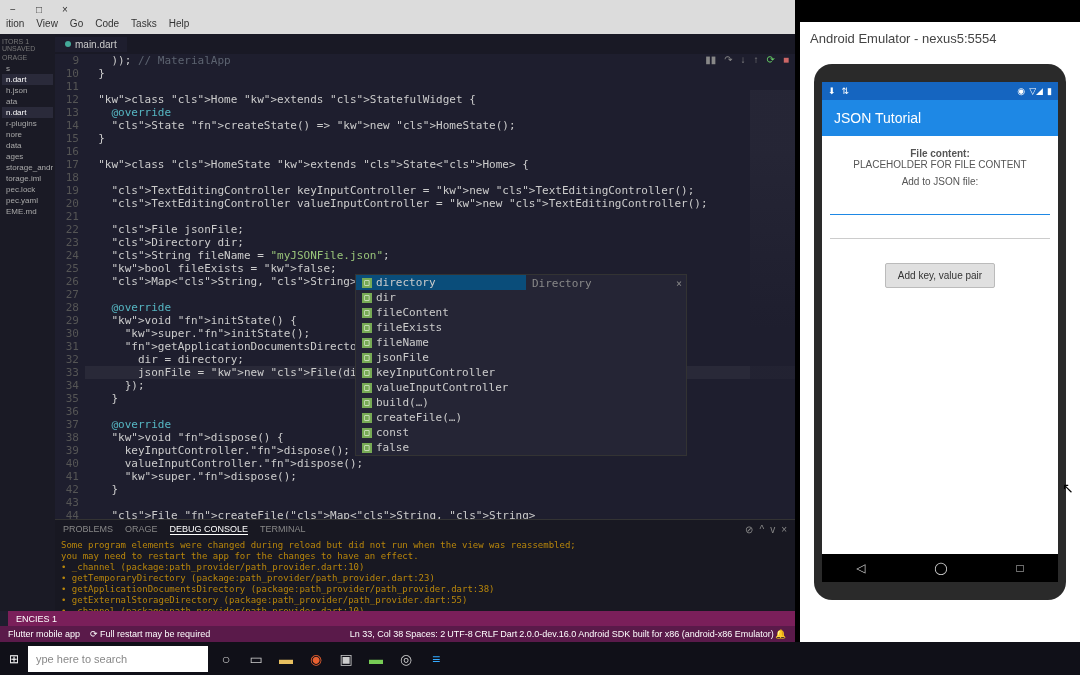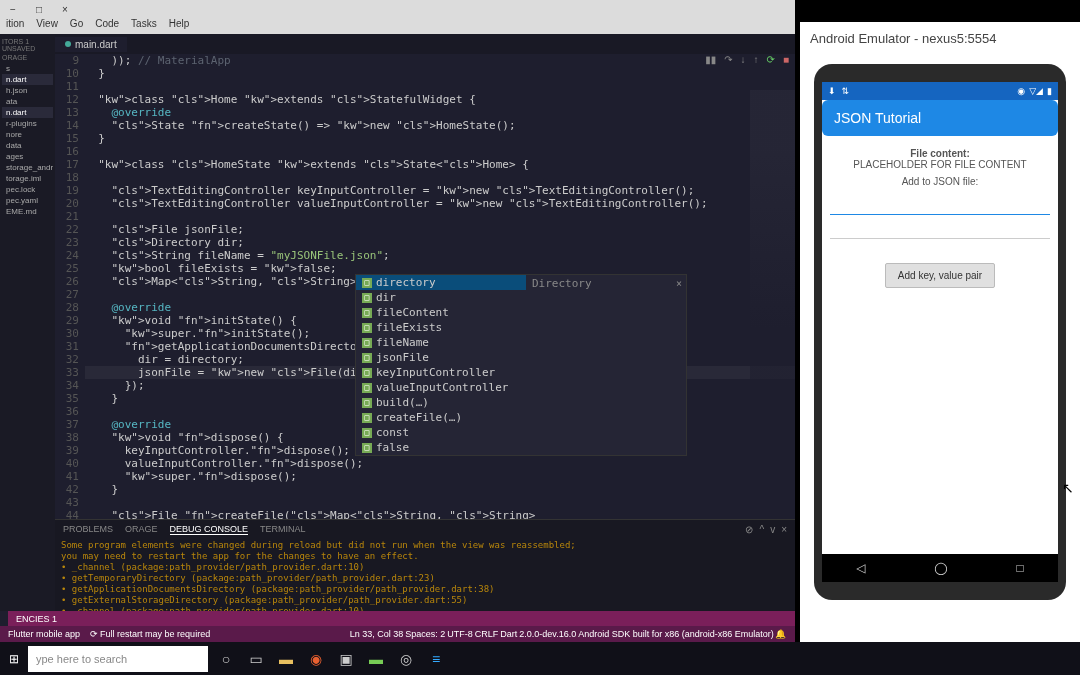--- a/index.html
+++ b/index.html
@@ -70,21 +70,21 @@
 .statusbar2 { height: 16px; background: #5a1a4a; color: #fff; font-size: 9px; display: flex; align-items: center; padding: 0 8px; gap: 10px; }
 .status-right { margin-left: auto; display: flex; gap: 2px; }
 
 
 .emulator { position: absolute; left: 800px; top: 0; width: 280px; height: 642px; background: #fff; display: flex; flex-direction: column; margin-top: 22px; }
 .emu-title { height: 32px; display: flex; align-items: center; padding: 0 10px; font-size: 13px; color: #444; }
 .device { margin: 10px auto; width: 252px; background: #2a2a2a; border-radius: 18px; padding: 18px 8px; display: flex; flex-direction: column; }
 .screen { background: #fff; border-radius: 2px; height: 500px; display: flex; flex-direction: column; }
 .statusicons { height: 18px; background: #1565c0; display: flex; align-items: center; padding: 0 6px; gap: 6px; color: #fff; font-size: 9px; }
 .statusicons .right { margin-left: auto; display: flex; gap: 4px; }
-.appbar { height: 36px; background: #1e88e5; color: #fff; display: flex; align-items: center; padding: 0 12px; font-size: 14px; font-weight: 500; border-radius: 6px; }
+.appbar { height: 36px; background: #1e88e5; color: #fff; display: flex; align-items: center; padding: 0 12px; font-size: 14px; font-weight: 500; }
 .app-body { flex: 1; padding: 8px 4px; text-align: center; font-size: 10px; color: #555; }
 .app-h { font-weight: bold; margin-top: 4px; }
 .input-line { border-bottom: 1px solid #1e88e5; margin: 8px 4px; height: 20px; }
 .input-line2 { border-bottom: 1px solid #ccc; margin: 4px 4px 16px; height: 16px; }
 .btn { display: inline-block; padding: 6px 12px; background: #e0e0e0; color: #333; font-size: 10px; border: 1px solid #bbb; border-radius: 2px; margin-top: 8px; }
 .navbar { height: 28px; background: #000; display: flex; justify-content: space-around; align-items: center; color: #ccc; font-size: 12px; }
 
 
 .taskbar { position: absolute; left: 0; bottom: 0; width: 1080px; height: 33px; background: #101018; display: flex; align-items: center; }
 .start { width: 28px; height: 28px; display: flex; align-items: center; justify-content: center; color: #fff; }

